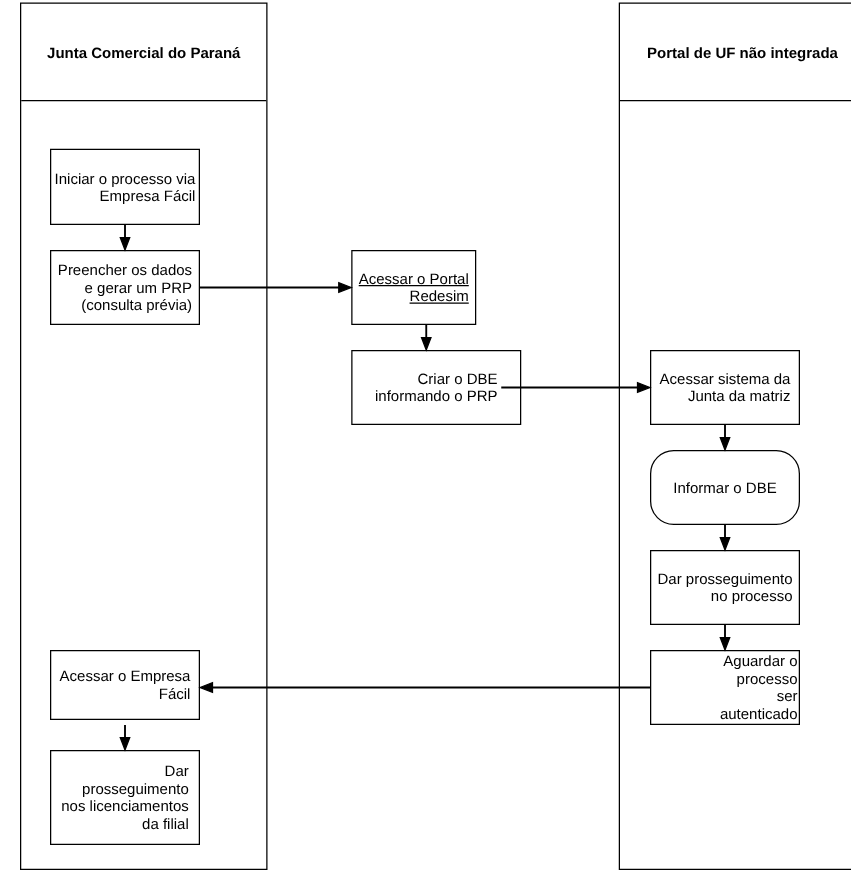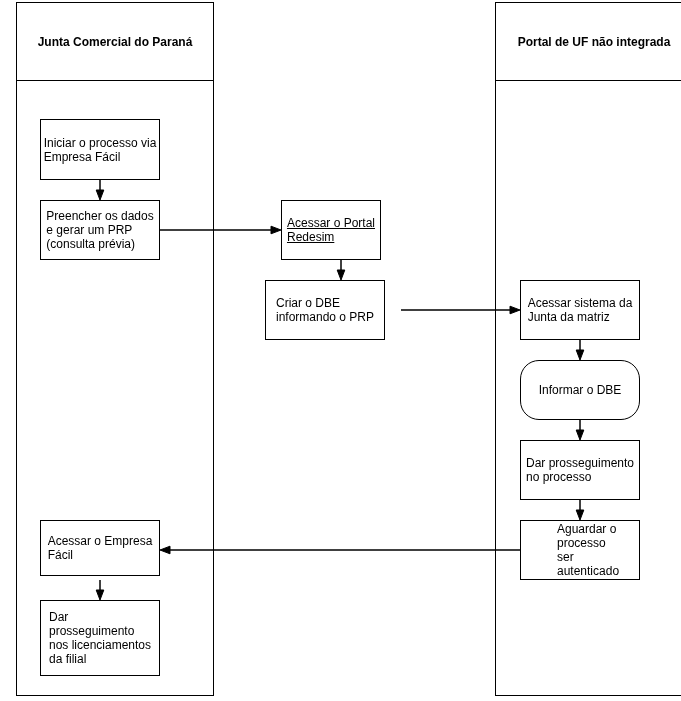--- a/index.html
+++ b/index.html
@@ -34,21 +34,21 @@
     line-height: 14px;
   }
   .node {
     position: absolute;
     box-sizing: border-box;
     border: 1.5px solid #000000;
     background: #ffffff;
     display: flex;
     align-items: center;
     justify-content: center;
-    text-align: left;
+    text-align: right;
     font-size: 12px;
     line-height: 14px;
     padding: 0 1px;
     z-index: 2;
   }
   .node-label { white-space: pre-line; }
   svg.arrows {
     position: absolute;
     left: 0;
     top: 0;
@@ -76,21 +76,21 @@
   </div>
   <div class="node" style="left:40px; top:200px; width:120px; height:60px;">
     <span class="node-label">Preencher os dados
 e gerar um PRP
 (consulta prévia)</span>
   </div>
   <div class="node" style="left:281px; top:200px; width:100px; height:60px;text-decoration:underline;">
     <span class="node-label">Acessar o Portal
 Redesim</span>
   </div>
-  <div class="node" style="left:265px; top:280px; width:120px; height:60px;">
+  <div class="node" style="left:281px; top:280px; width:136px; height:60px;">
     <span class="node-label">Criar o DBE
 informando o PRP</span>
   </div>
   <div class="node" style="left:520px; top:280px; width:120px; height:60px;">
     <span class="node-label">Acessar sistema da
 Junta da matriz</span>
   </div>
   <div class="node" style="left:520px; top:360px; width:120px; height:60px;border-radius:19px;">
     <span class="node-label">Informar o DBE</span>
   </div>

